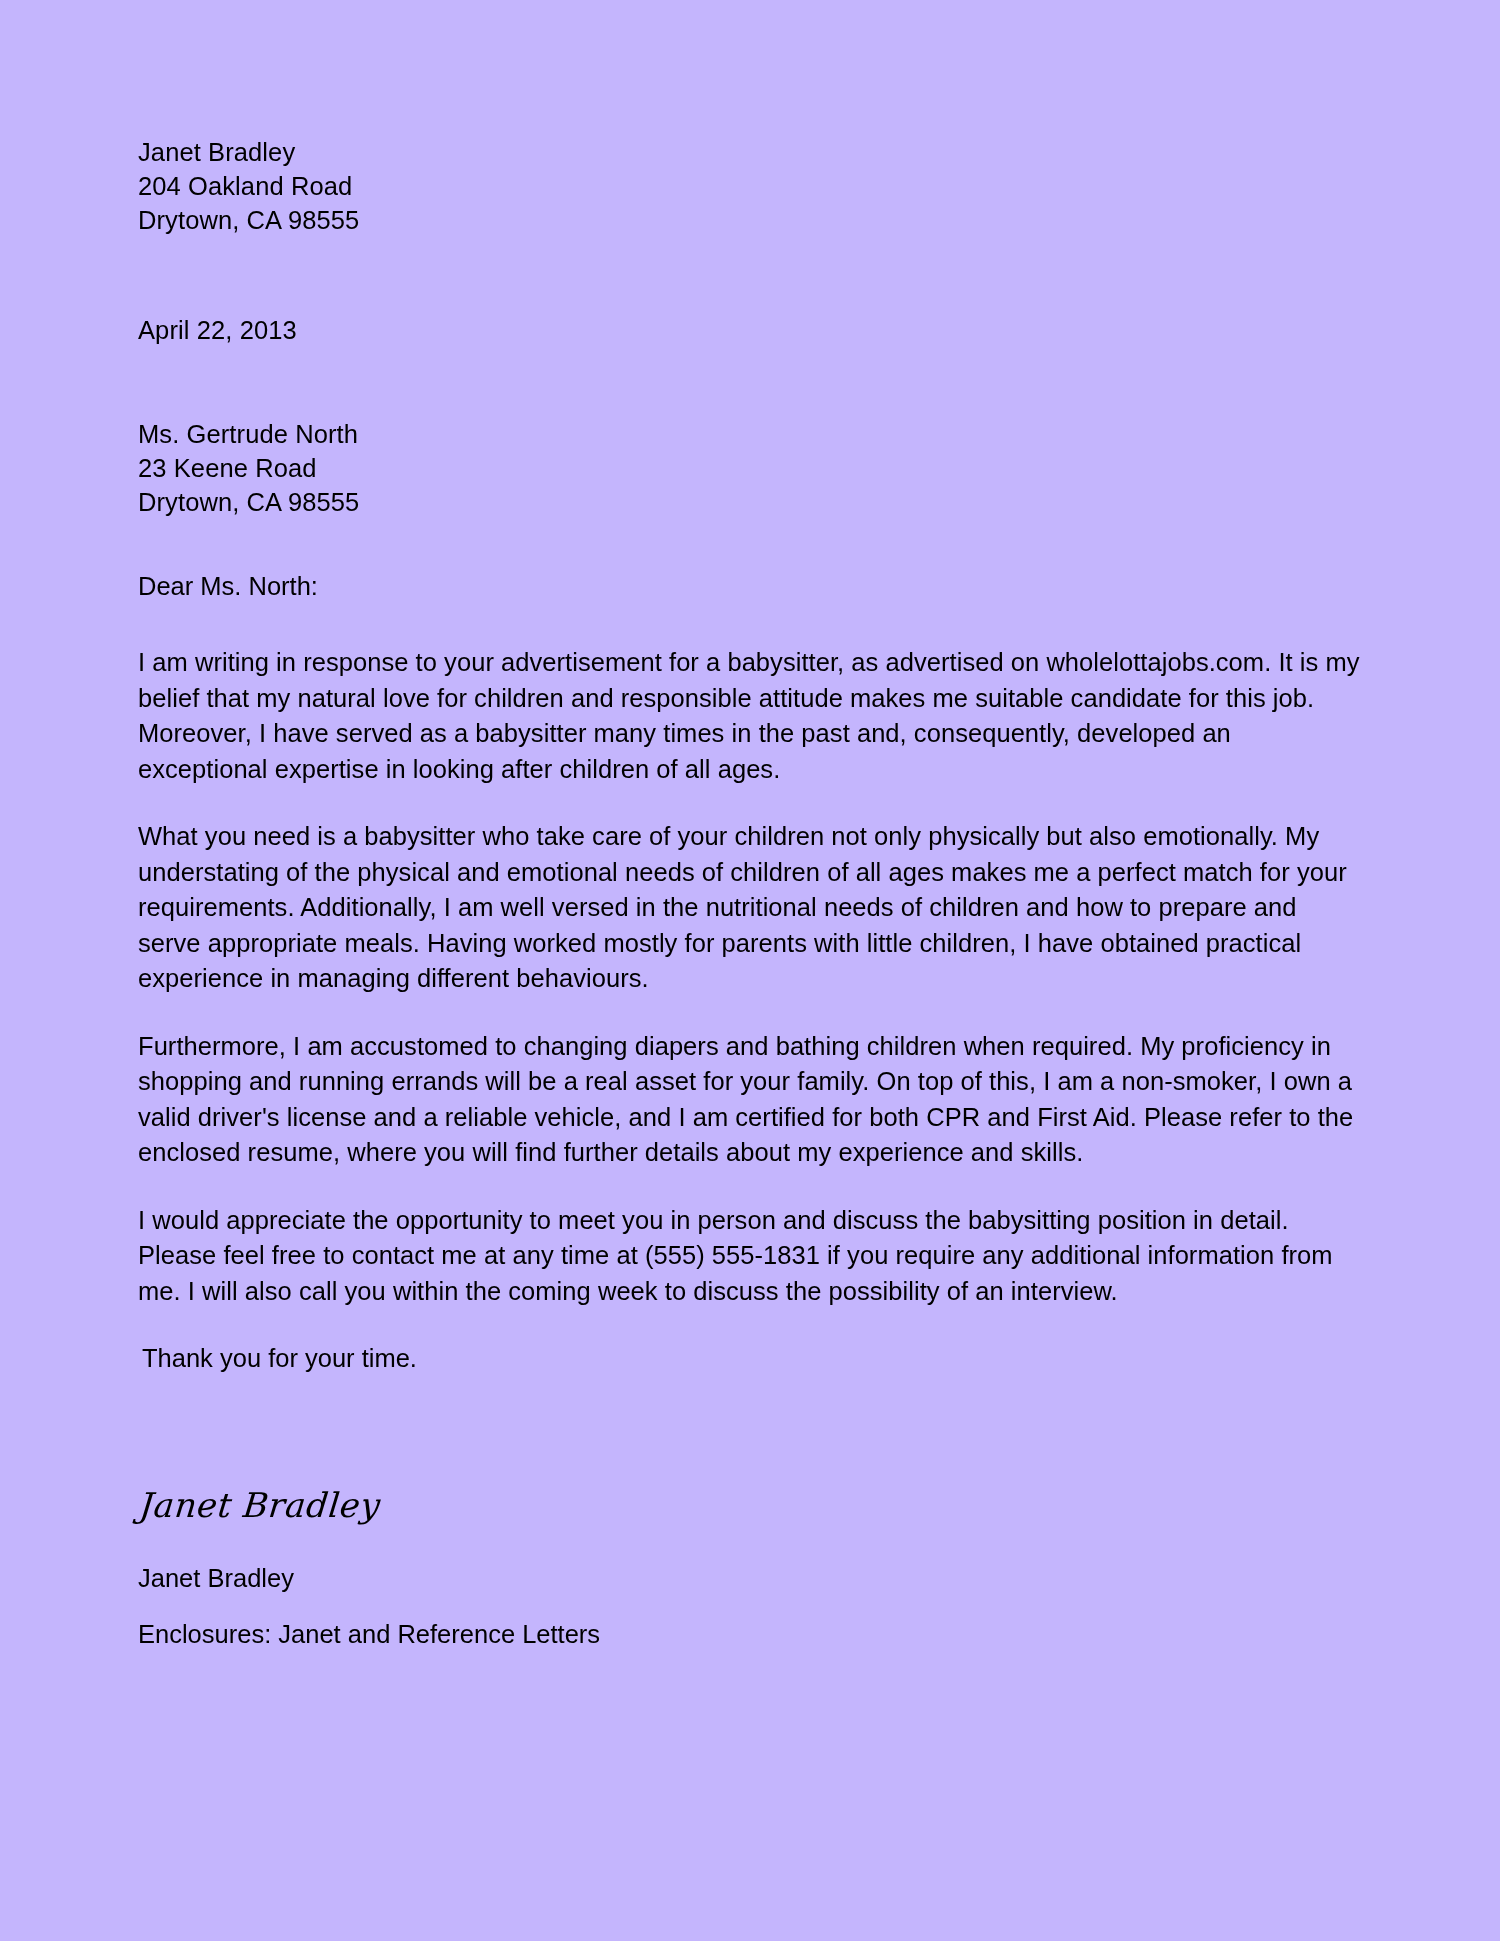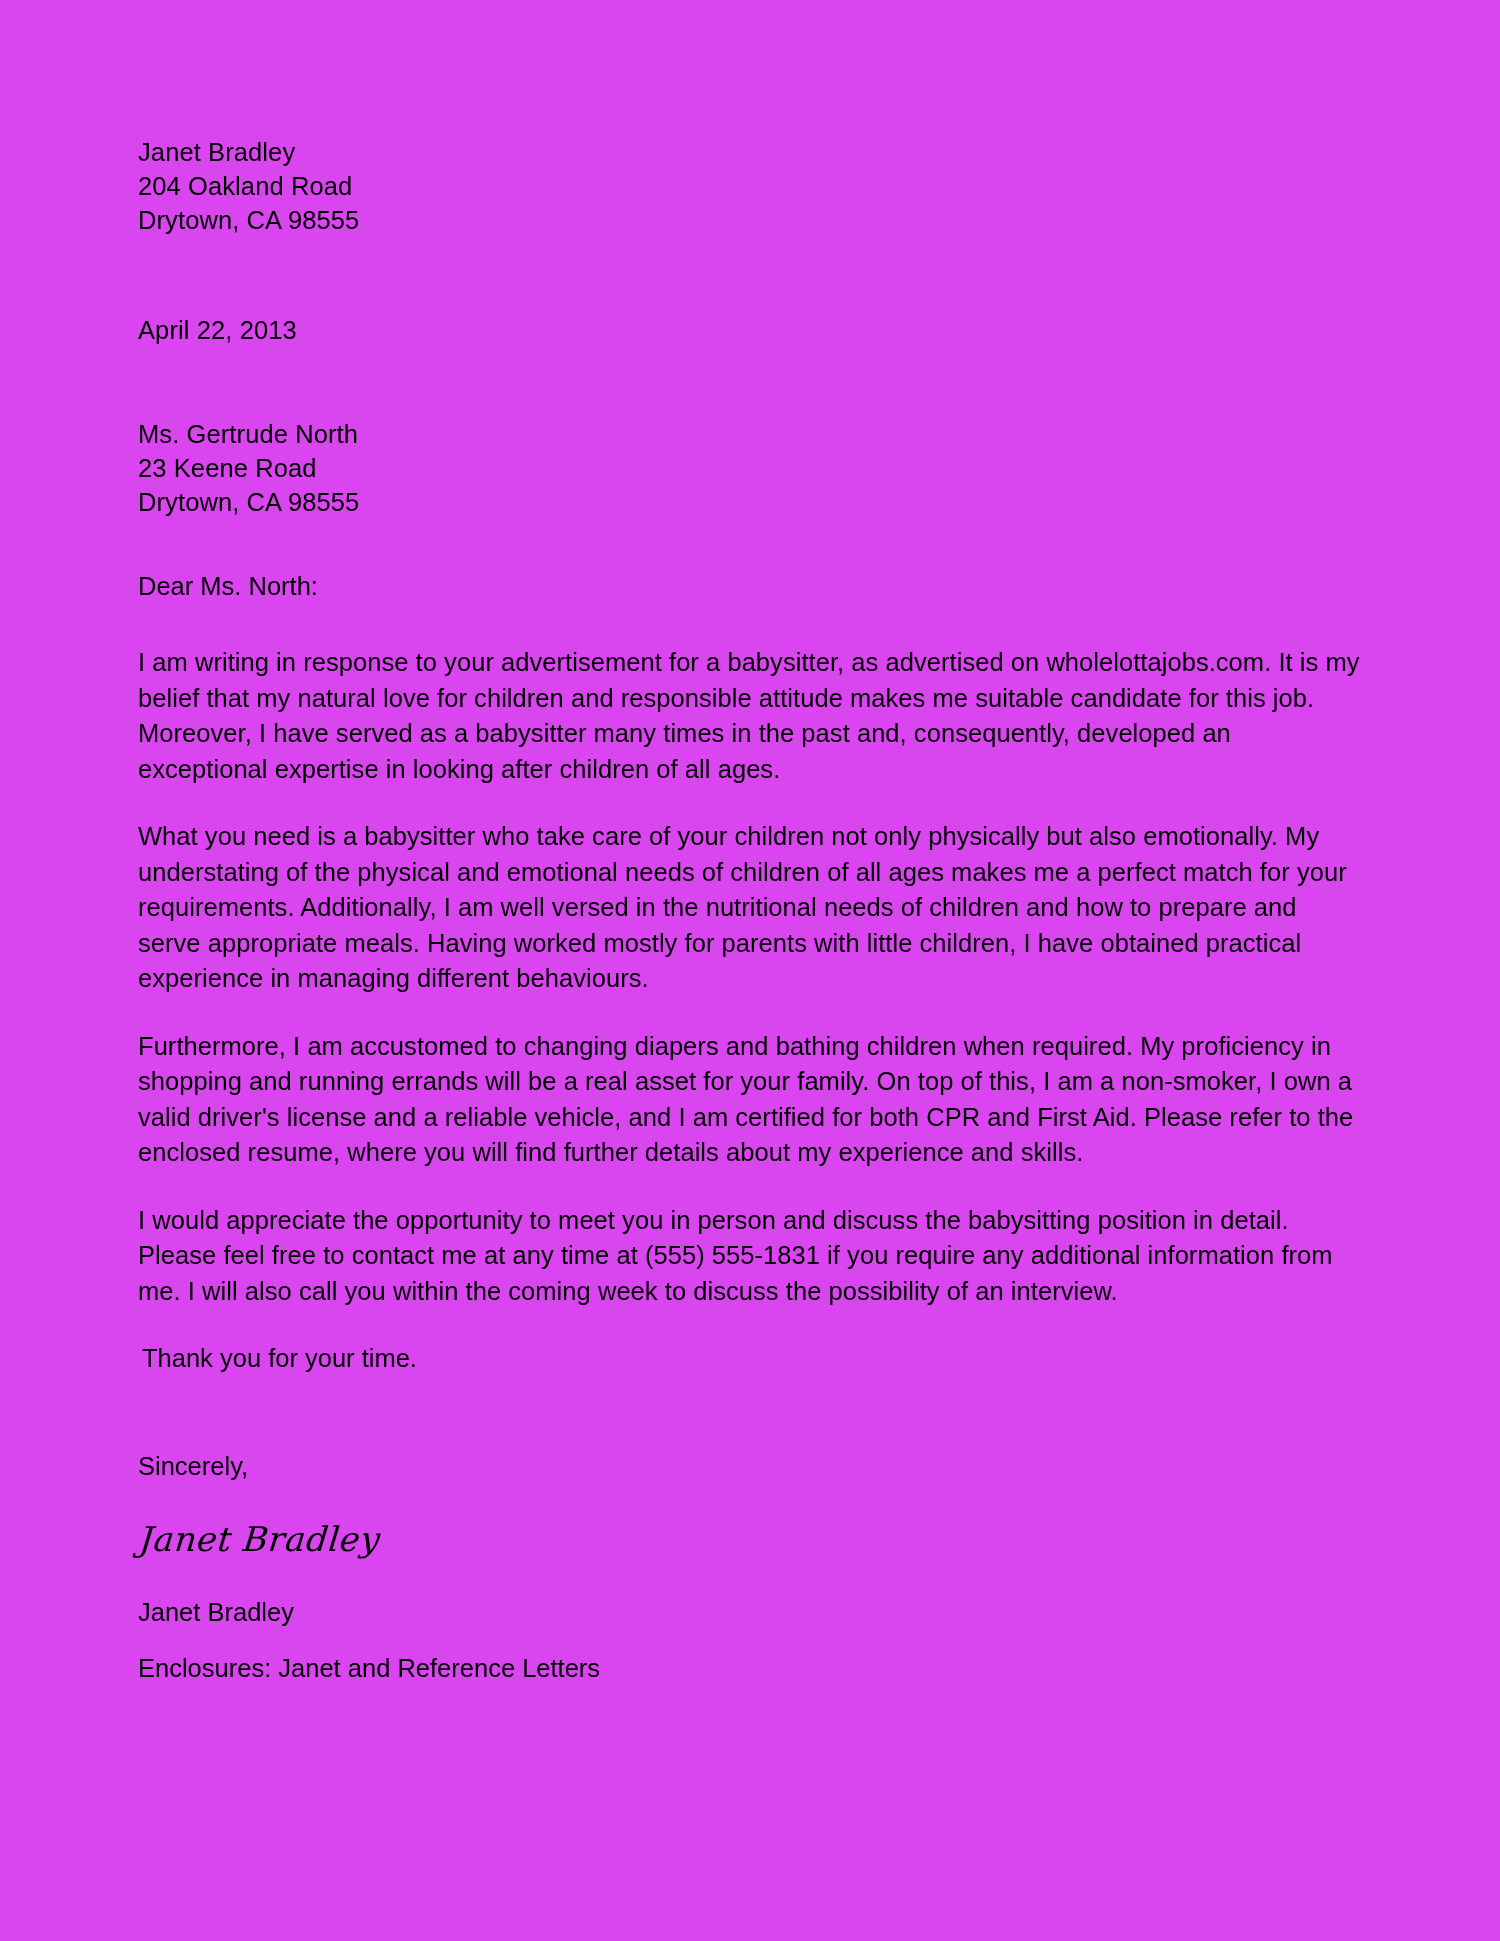--- a/index.html
+++ b/index.html
@@ -10,21 +10,21 @@
   body {
     width: 1500px;
     height: 1941px;
     font-family: "Liberation Sans", sans-serif;
     color: #000000;
   }
   .page {
     position: relative;
     width: 1500px;
     height: 1941px;
-    background: #d946ef;
+    background: #c4b5fd;
     box-sizing: border-box;
   }
   .letter {
     position: absolute;
     left: 138px;
     top: 135px;
     width: 1225px;
   }
   .line {
     font-size: 25.5px;
@@ -115,21 +115,20 @@
 
     <p class="para">I am writing in response to your advertisement for a babysitter, as advertised on wholelottajobs.com. It is my belief that my natural love for children and responsible attitude makes me suitable candidate for this job. Moreover, I have served as a babysitter many times in the past and, consequently, developed an exceptional expertise in looking after children of all ages.</p>
     <p class="para">What you need is a babysitter who take care of your children not only physically but also emotionally. My understating of the physical and emotional needs of children of all ages makes me a perfect match for your requirements. Additionally, I am well versed in the nutritional needs of children and how to prepare and serve appropriate meals. Having worked mostly for parents with little children, I have obtained practical experience in managing different behaviours.</p>
     <p class="para">Furthermore, I am accustomed to changing diapers and bathing children when required. My proficiency in shopping and running errands will be a real asset for your family. On top of this, I am a non-smoker, I own a valid driver's license and a reliable vehicle, and I am certified for both CPR and First Aid. Please refer to the enclosed resume, where you will find further details about my experience and skills.</p>
     <p class="para">I would appreciate the opportunity to meet you in person and discuss the babysitting position in detail. Please feel free to contact me at any time at (555) 555-1831 if you require any additional information from me. I will also call you within the coming week to discuss the possibility of an interview.</p>
 
     <div class="thanks">Thank you for your time.</div>
 
     <div class="spacer-md"></div>
 
-    <div class="closing">Sincerely,</div>
 
     <div class="spacer-sm"></div>
 
     <div class="signature">Janet Bradley</div>
 
     <div class="spacer-sm"></div>
 
     <div class="signed-name">Janet Bradley</div>
 
     <div class="spacer-xs"></div>

